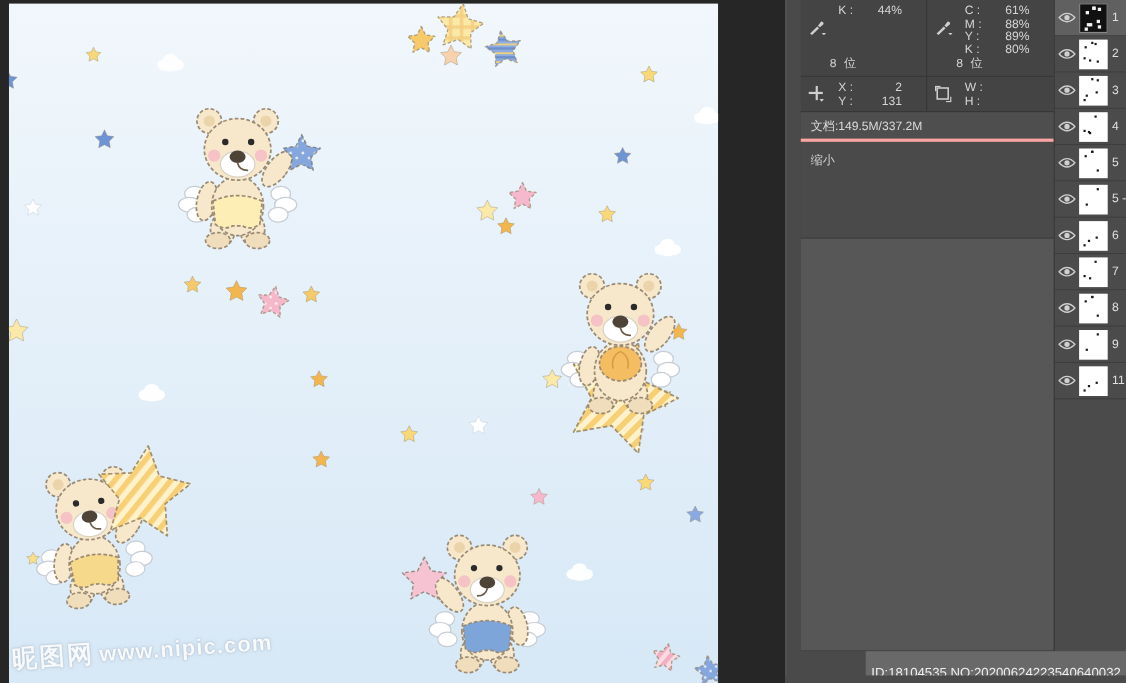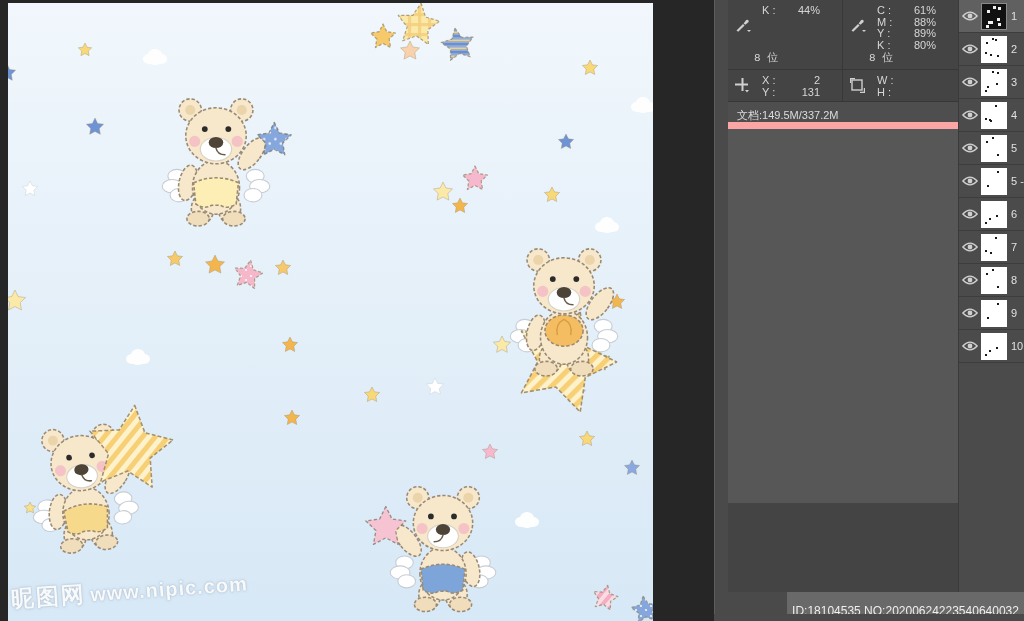--- a/index.html
+++ b/index.html
@@ -27,21 +27,21 @@
   .ip-col.right{width:115px;}
   .readouts{height:70px;}
   .val-line{display:flex;line-height:11.5px;}
   .val-line .lbl{margin-left:26px;}
   .val-line .val{margin-left:auto;margin-right:14px;}
   .bits{position:absolute;left:26px;bottom:4px;font-family:Liberation Mono, monospace;}
   .tool-ico{position:absolute;left:7px;top:16px;width:16px;height:16px;}
   .coords{height:32px;}
   .coords .tool-ico{top:8px;}
   .coords .val-line .lbl{margin-left:26px;}
-  #doc-bar{height:27px;line-height:26px;padding-left:9px;background:#4e4e4e;border-bottom:7px solid #fca5a5;color:#dcdcdc;}
+  #doc-bar{height:27px;line-height:26px;padding-left:9px;background:#4e4e4e;border-bottom:3px solid #fca5a5;color:#dcdcdc;}
   #hint-area{height:88px;padding:9px 0 0 9px;background:#4a4a4a;border-bottom:1px solid #3a3a3a;color:#d2d2d2;}
   #info-empty{height:374px;background:#575757;}
 
   
   #layers-panel{position:absolute;left:958px;top:0;width:66px;height:592px;background:#4b4b4b;border-left:1px solid #3a3a3a;}
   .layer-row{position:relative;height:33px;display:flex;align-items:center;border-bottom:1px solid #3d3d3d;background:#4b4b4b;}
   .layer-row.selected{background:#606060;}
   .eye-cell{width:22px;display:flex;justify-content:center;}
   .thumb{width:26px;height:27px;background:#fff;position:relative;overflow:hidden;}
   .thumb.dark{background:#111;border:1px solid #8a8a8a;}
@@ -368,20 +368,21 @@
           <span class="lbl">W :</span>
           <span class="val"></span>
         </div>
         <div class="val-line">
           <span class="lbl">H :</span>
           <span class="val"></span>
         </div>
       </div>
     </div>
     <div id="doc-bar">文档:149.5M/337.2M</div>
+    <div id="hint-area">缩小</div>
     <div id="info-empty"></div>
   </div>
 
   <div id="layers-panel">
     <div class="rows">
         <div class="layer-row selected">
           <span class="eye-cell">
             <svg width="16" height="10" viewBox="0 0 20 12">
               <path d="M1 6 Q10 -3.5 19 6 Q10 15.5 1 6 Z" fill="none" stroke="#cfcfcf" stroke-width="1.6"></path>
               <circle cx="10" cy="6" r="3" fill="#cfcfcf"></circle>
@@ -537,21 +538,21 @@
             <svg width="16" height="10" viewBox="0 0 20 12">
               <path d="M1 6 Q10 -3.5 19 6 Q10 15.5 1 6 Z" fill="none" stroke="#cfcfcf" stroke-width="1.6"></path>
               <circle cx="10" cy="6" r="3" fill="#cfcfcf"></circle>
             </svg>
           </span>
           <div class="thumb light">
             <i class="spk" style="left: 4.06186px; top: 21.9175px;"></i>
             <i class="spk" style="left: 15.1959px; top: 14.3402px;"></i>
             <i class="spk" style="left: 8.39175px; top: 17.8041px;"></i>
           </div>
-          <span class="layer-label">10</span>
+          <span class="layer-label">11</span>
         </div>
       </div>
   </div>
 
   <div id="status-bar">
     <span>ID:18104535 NO:20200624223540640032</span>
   </div>
   <div id="below-bar"></div>
 
 </div>

